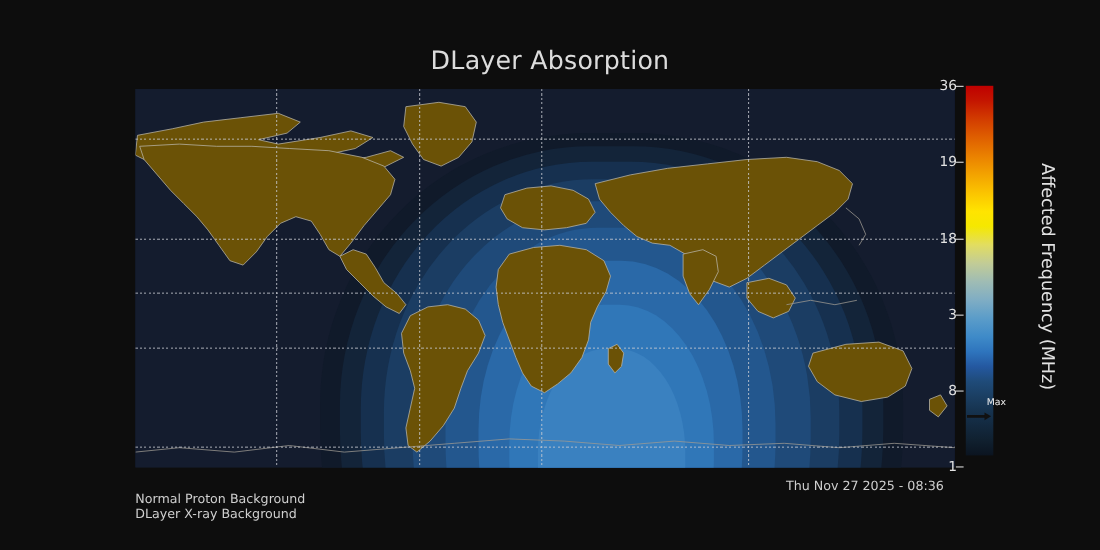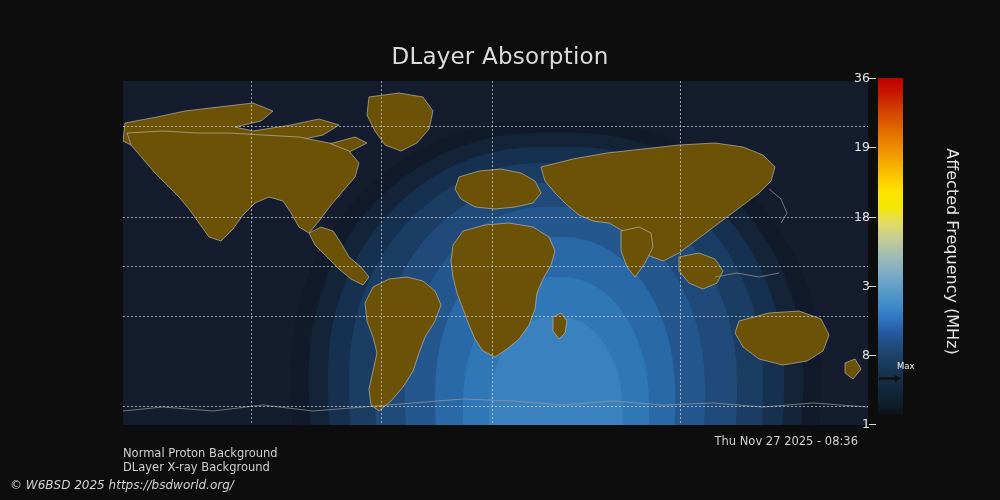--- a/index.html
+++ b/index.html
@@ -162,15 +162,14 @@
       <path d="M0,4.5 L17,4.5" stroke="#111" stroke-width="2.4" fill="none"></path>
       <path d="M16,1 L22,4.5 L16,8 Z" fill="#111"></path>
     </svg>
   </div>
 
   <div class="cbar-title">Affected Frequency (MHz)</div>
 
   <div class="note note1">Normal Proton Background</div>
   <div class="note note2">DLayer X-ray Background</div>
   <div class="stamp">Thu Nov 27 2025 - 08:36</div>
-  <div class="copyright">© W6BSD 2025 https://bsdworld.org/</div>
 
 </div>
 
 </body></html>

